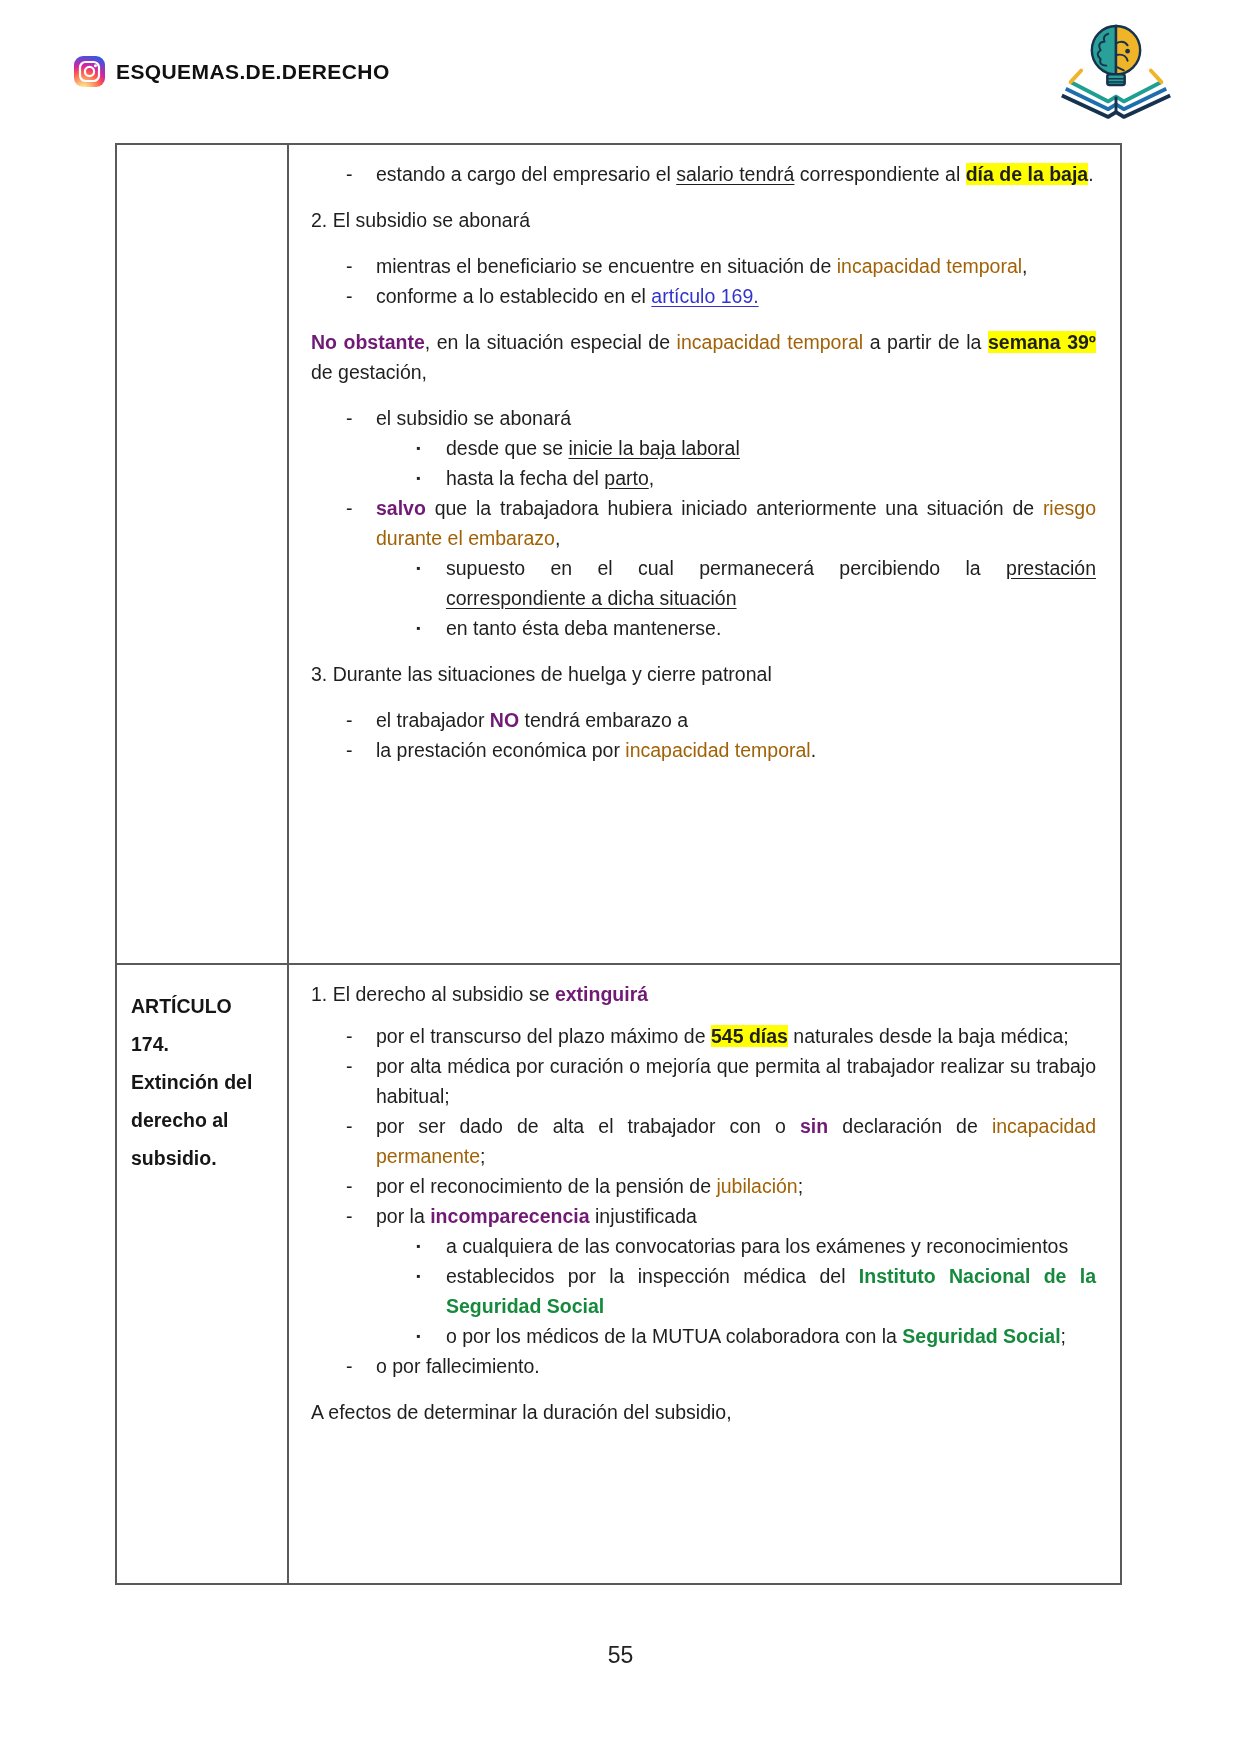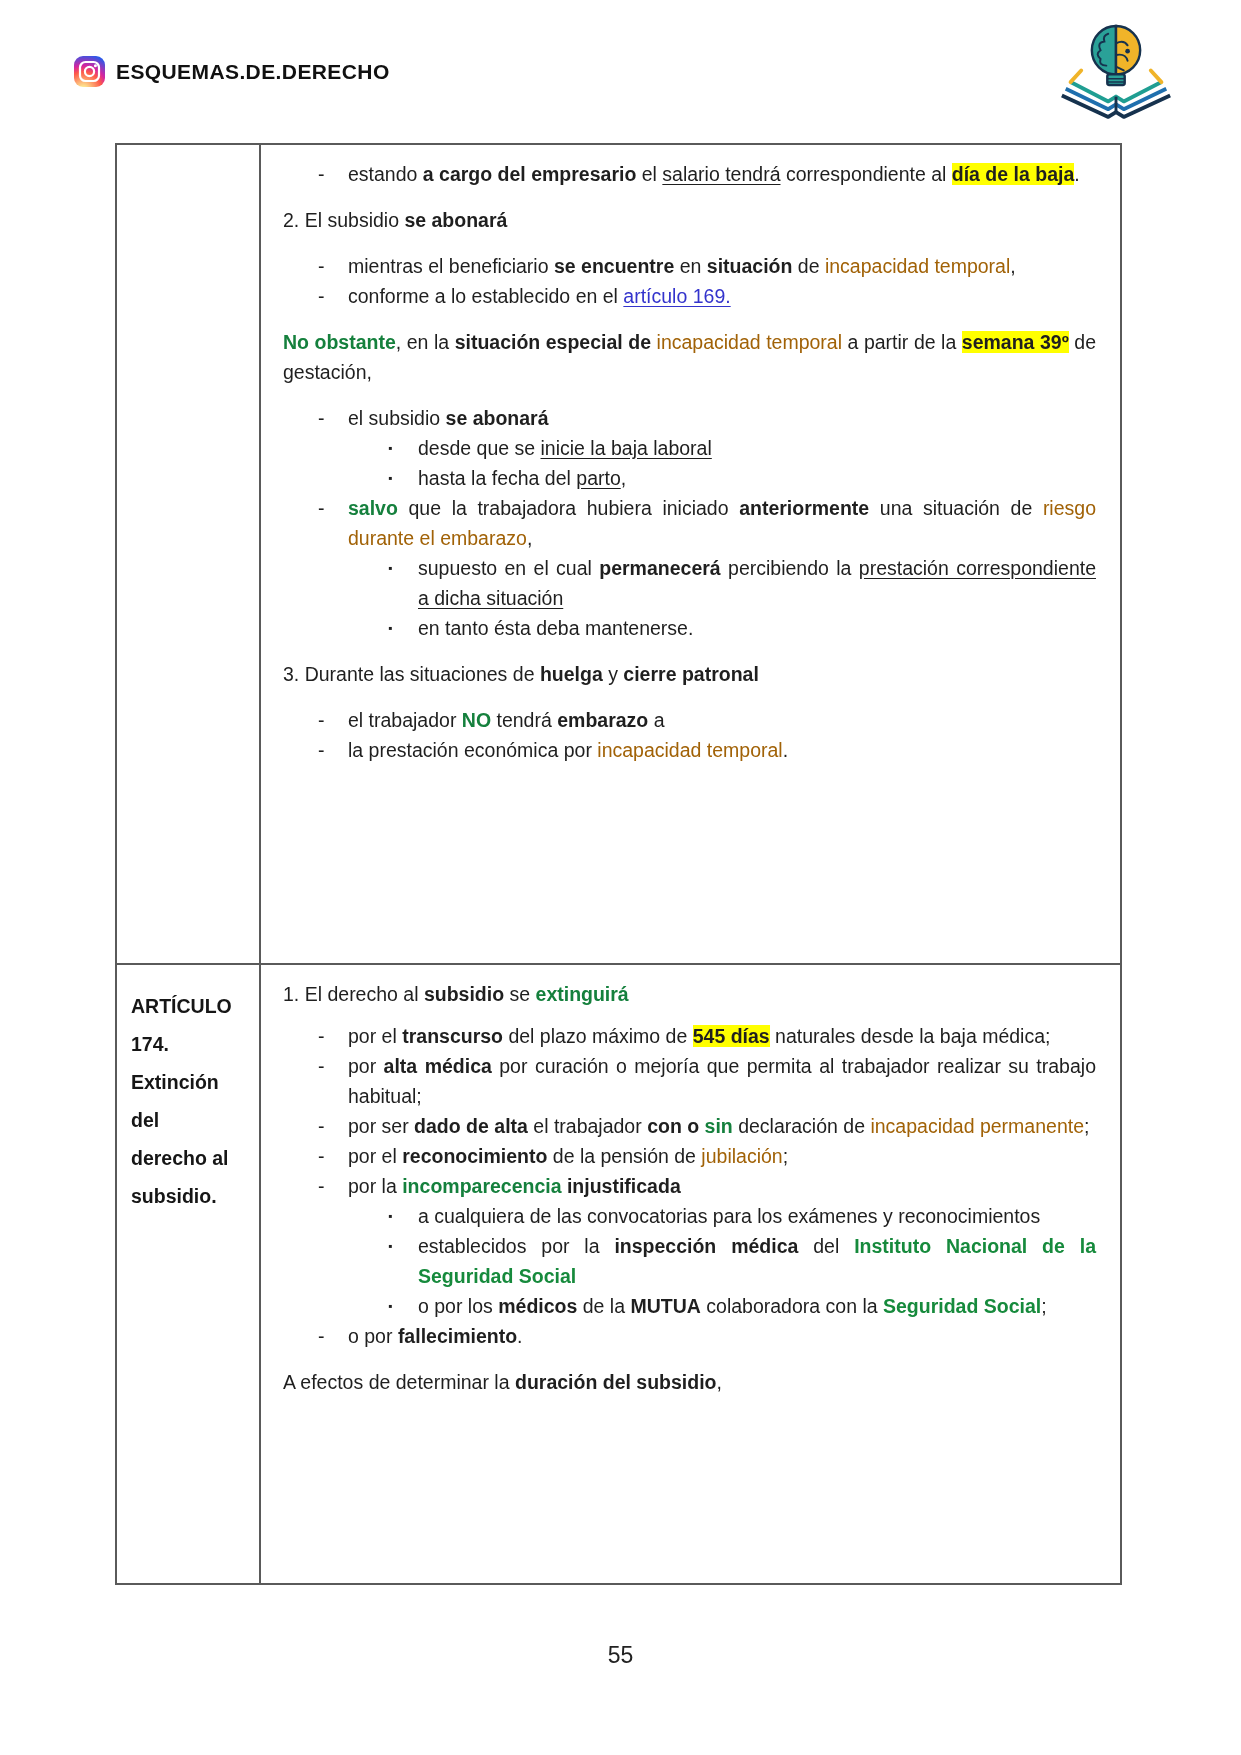--- a/index.html
+++ b/index.html
@@ -21,46 +21,46 @@
 
   .corner-logo { position:absolute; left:1058px; top:14px; width:116px; height:112px; }
 
   
   table.doc-table {
     position:absolute; left:115px; top:143px; width:1007px;
     border-collapse:collapse; table-layout:fixed;
   }
   .doc-table td { border:2px solid #5a5a5a; vertical-align:top; }
   td.cell-left {
-    width:144px; padding:22px 12px 4px 14px;
+    width:172px; padding:22px 12px 4px 14px;
     font-weight:bold; font-size:19.5px; line-height:38px; color:#161616;
   }
   td.cell-right {
     padding:14px 24px 14px 22px;
     font-size:19.5px; line-height:30px; text-align:justify;
   }
   tr.row-1 td { height:820px; }
   tr.row-2 td { height:620px; }
 
   
   .blk { margin:0; }
   .blk.gap { margin-top:16px; }
   .blk.gap-sm { margin-top:12px; }
   .li { display:flex; }
   .li .mk { flex:0 0 30px; }
   .li.dash { padding-left:35px; }
   .li.square { padding-left:105px; }
   .li.square .mk { font-size:12px; }
   .li .tx { flex:1; text-align:justify; }
 
-  .b  { font-weight:bold; }
+  .b  { font-weight:normal; }
   .u  { text-decoration:underline; text-underline-offset:3px; }
   .hl { background:#ffff00; font-weight:bold; }
   .ob { color:#a16207; font-weight:normal; }
-  .rb { color:#15803d; font-weight:bold; }
+  .rb { color:#701a75; font-weight:bold; }
   .gb { color:#168a3c; font-weight:bold; }
   .lk { color:#3333cc; text-decoration:underline; text-underline-offset:3px; }
 
   
   .page-number {
     position:absolute; top:1642px; left:0; width:100%;
     text-align:center; font-size:23px; color:#222;
   }
 </style>
 </head>

